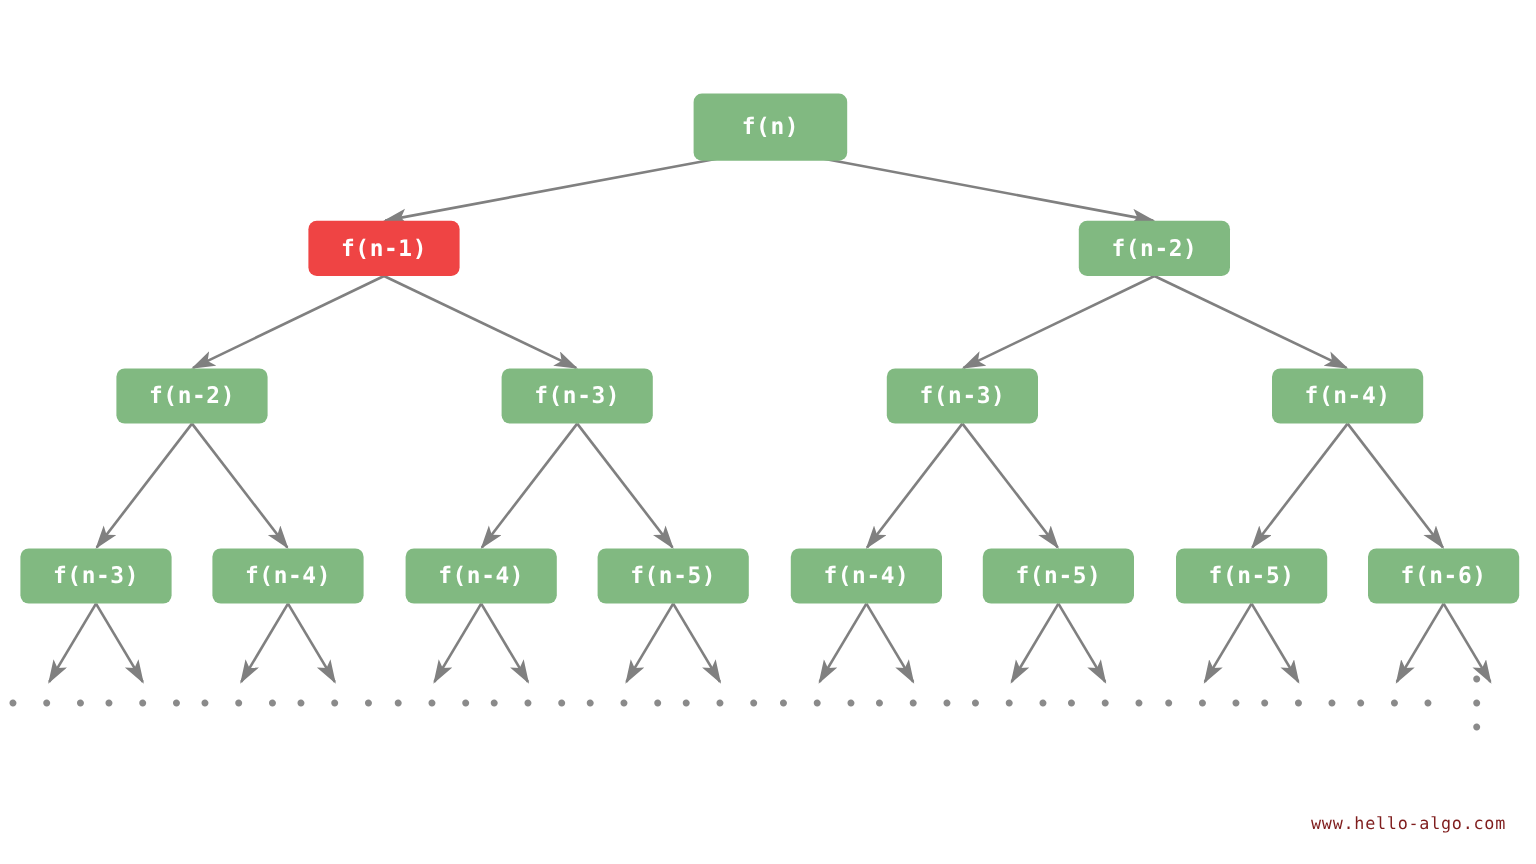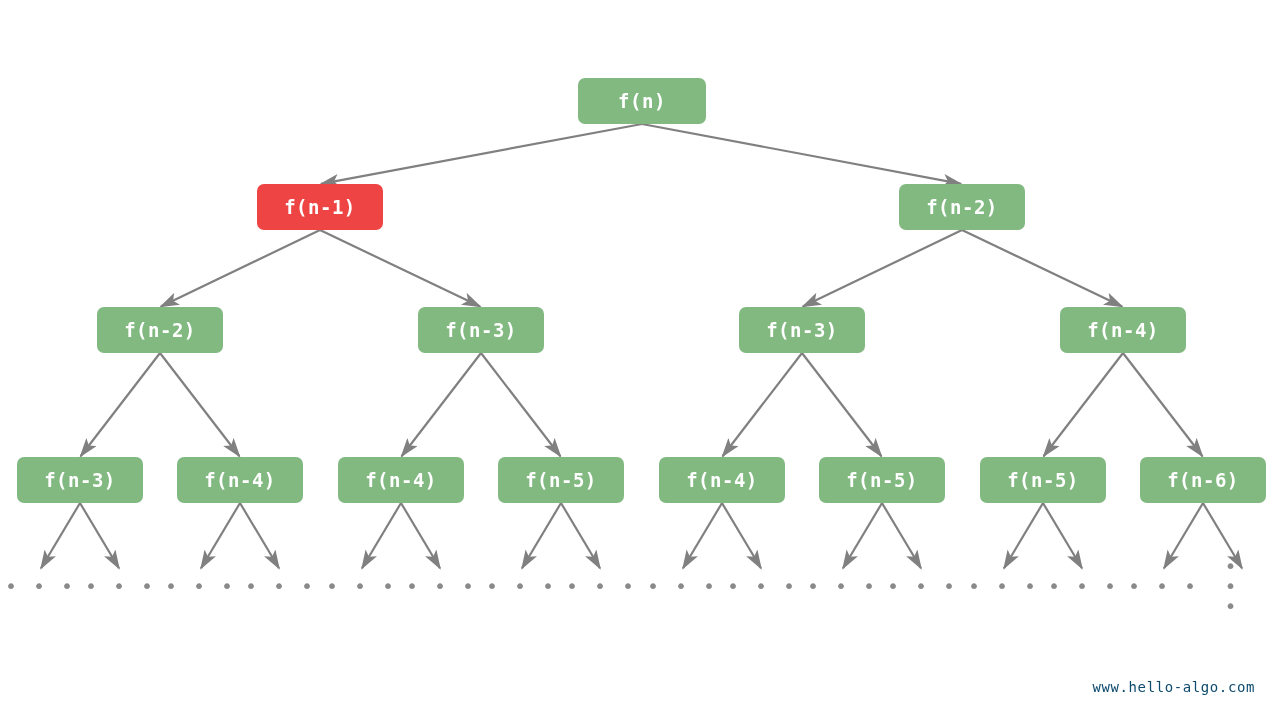--- a/index.html
+++ b/index.html
@@ -50,21 +50,21 @@
     font-family: "DejaVu Sans Mono", "Liberation Mono", monospace;
     font-size: 20px;
     letter-spacing: 2px;
     line-height: 1;
     transform: translate(-50%, -50%);
     z-index: 2;
     user-select: none;
   }
   #watermark {
     position: absolute;
-    color: #0c4a6e;
+    color: #7f1d1d;
     font-family: "DejaVu Sans Mono", "Liberation Mono", monospace;
     font-size: 14px;
     letter-spacing: 0.6px;
     z-index: 3;
   }
 </style>
 </head>
 <body style="background: rgb(255, 255, 255);">
 
 <div id="canvas">
@@ -103,21 +103,21 @@
         <line x1="882" y1="503" x2="843.0252198351072" y2="568.2827567761955" stroke="#808080" stroke-width="2.2" stroke-linecap="butt" marker-end="url(#arrowhead)"></line>
         <line x1="882" y1="503" x2="920.9747801648928" y2="568.2827567761955" stroke="#808080" stroke-width="2.2" stroke-linecap="butt" marker-end="url(#arrowhead)"></line>
         <line x1="1043" y1="503" x2="1004.0252198351072" y2="568.2827567761955" stroke="#808080" stroke-width="2.2" stroke-linecap="butt" marker-end="url(#arrowhead)"></line>
         <line x1="1043" y1="503" x2="1081.9747801648928" y2="568.2827567761955" stroke="#808080" stroke-width="2.2" stroke-linecap="butt" marker-end="url(#arrowhead)"></line>
         <line x1="1203" y1="503" x2="1164.0252198351072" y2="568.2827567761955" stroke="#808080" stroke-width="2.2" stroke-linecap="butt" marker-end="url(#arrowhead)"></line>
         <line x1="1203" y1="503" x2="1241.9747801648928" y2="568.2827567761955" stroke="#808080" stroke-width="2.2" stroke-linecap="butt" marker-end="url(#arrowhead)"></line>
       </g>
   </svg>
 
   <div id="node-layer">
-      <div class="node" style="left: 578px; top: 78px; width: 128px; height: 46px; background: rgb(129, 185, 129); color: rgb(255, 255, 255);">f(n)</div>
+      <div class="node" style="left: 578px; top: 78px; width: 128px; height: 56px; background: rgb(129, 185, 129); color: rgb(255, 255, 255);">f(n)</div>
       <div class="node" style="left: 257px; top: 184px; width: 126px; height: 46px; background: #ef4444; color: rgb(255, 255, 255);">f(n-1)</div>
       <div class="node" style="left: 899px; top: 184px; width: 126px; height: 46px; background: rgb(129, 185, 129); color: rgb(255, 255, 255);">f(n-2)</div>
       <div class="node" style="left: 97px; top: 307px; width: 126px; height: 46px; background: rgb(129, 185, 129); color: rgb(255, 255, 255);">f(n-2)</div>
       <div class="node" style="left: 418px; top: 307px; width: 126px; height: 46px; background: rgb(129, 185, 129); color: rgb(255, 255, 255);">f(n-3)</div>
       <div class="node" style="left: 739px; top: 307px; width: 126px; height: 46px; background: rgb(129, 185, 129); color: rgb(255, 255, 255);">f(n-3)</div>
       <div class="node" style="left: 1060px; top: 307px; width: 126px; height: 46px; background: rgb(129, 185, 129); color: rgb(255, 255, 255);">f(n-4)</div>
       <div class="node" style="left: 17px; top: 457px; width: 126px; height: 46px; background: rgb(129, 185, 129); color: rgb(255, 255, 255);">f(n-3)</div>
       <div class="node" style="left: 177px; top: 457px; width: 126px; height: 46px; background: rgb(129, 185, 129); color: rgb(255, 255, 255);">f(n-4)</div>
       <div class="node" style="left: 338px; top: 457px; width: 126px; height: 46px; background: rgb(129, 185, 129); color: rgb(255, 255, 255);">f(n-4)</div>
       <div class="node" style="left: 498px; top: 457px; width: 126px; height: 46px; background: rgb(129, 185, 129); color: rgb(255, 255, 255);">f(n-5)</div>

